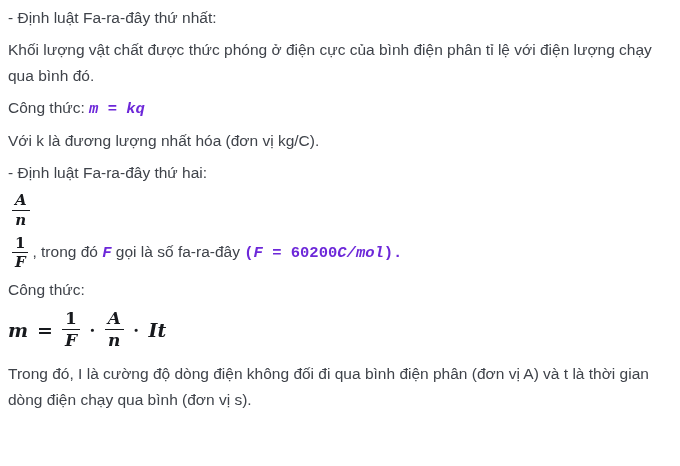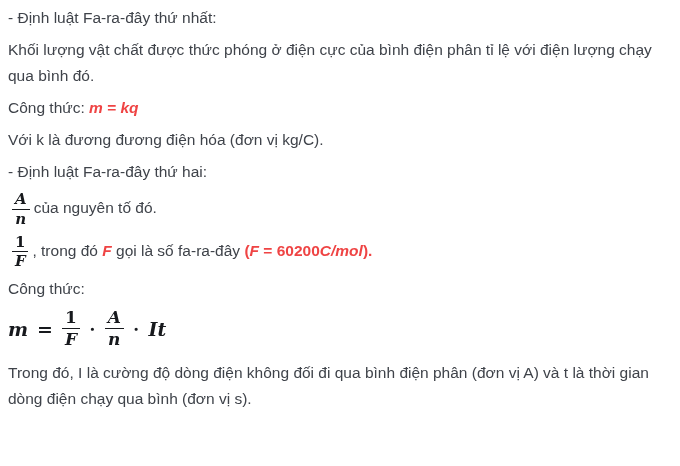--- a/index.html
+++ b/index.html
@@ -15,23 +15,23 @@
     font-size: 15.5px;
     line-height: 26px;
     color: #3f434a;
     overflow: hidden;
   }
   p {
     margin: 0 0 6px 0;
   }
   
   .imath {
-    font-family: Liberation Sans, sans-serif;
+    font-family: Liberation Mono, monospace;
     font-weight: 600;
-    color: #ef4444;
+    color: #6d28d9;
     white-space: pre;
   }
   .mi { font-style: italic; }
   .mn { font-style: normal; }
   
   .frac {
     display: inline-flex;
     flex-direction: column;
     align-items: center;
     vertical-align: middle;
@@ -60,28 +60,28 @@
 </style>
 </head>
 <body>
 
 <p>- Định luật Fa-ra-đây thứ nhất:</p>
 
 <p>Khối lượng vật chất được thức phóng ở điện cực của bình điện phân tỉ lệ với điện lượng chạy qua bình đó.</p>
 
 <p><span>Công thức: </span><span class="imath"><span class="mi">m</span><span class="mn"> = </span><span class="mi">kq</span></span></p>
 
-<p>Với k là đương đương điện hóa (đơn vị kg/C).</p>
+<p>Với k là đương lượng nhất hóa (đơn vị kg/C).</p>
 
 <p>- Định luật Fa-ra-đây thứ hai:</p>
 
 <p><span class="frac">
       <span class="num mi">A</span>
       <span class="den mi">n</span>
-    </span><span>của nguyên tố đó.</span></p>
+    </span></p>
 
 <p><span class="frac">
       <span class="num mn">1</span>
       <span class="den mi">F</span>
     </span><span>, trong đó </span><span class="imath mi">F</span><span> gọi là số fa-ra-đây </span><span class="imath"><span class="mn">(</span><span class="mi">F</span><span class="mn"> = 60200</span><span class="mi">C/mol</span><span class="mn">).</span></span></p>
 
 <p>Công thức:</p>
 
 <div class="display-math">
     <span class="mi">m</span>

